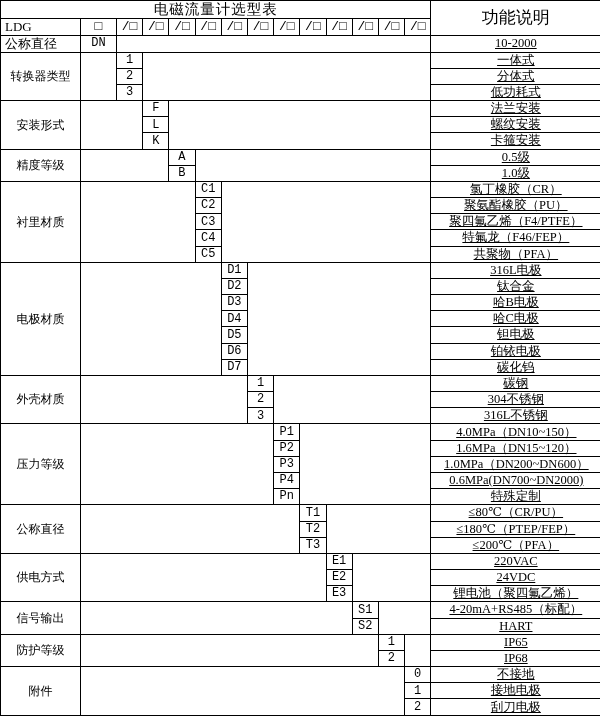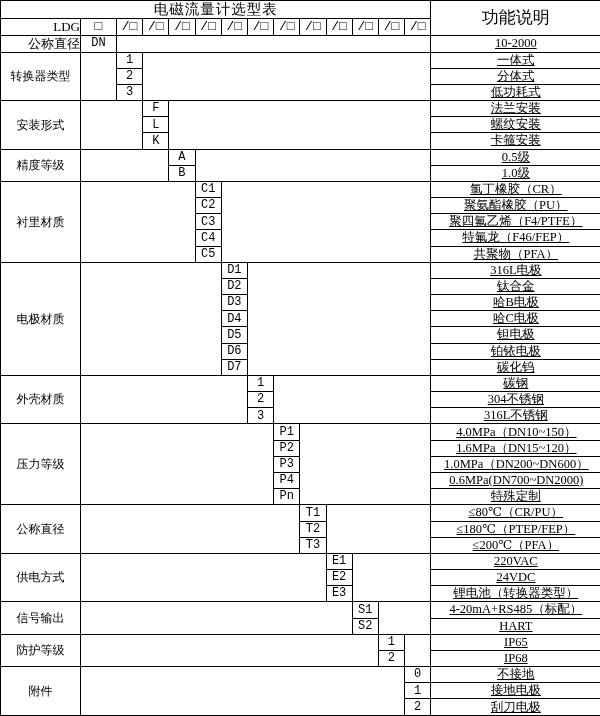--- a/index.html
+++ b/index.html
@@ -5,21 +5,21 @@
   html,body{margin:0;padding:0;background:#fff;}
   body{width:600px;height:716px;overflow:hidden;}
   table{width:600px;height:716px;table-layout:fixed;border-collapse:collapse;
         font-family:"Liberation Serif","DejaVu Serif",serif;color:#000;}
   td{border:1px solid #000;padding:0;margin:0;text-align:center;vertical-align:middle;
      font-size:12.5px;line-height:1.05;white-space:nowrap;overflow:hidden;}
   col.bc{width:26.2px;}
   td.ttl{font-size:14.5px;letter-spacing:1px;}
   td.fn{font-size:17px;}
   td.lbl{font-size:12px;}
-  td.lbl-left{font-size:13px;text-align:right;padding-left:4px;}
+  td.lbl-left{font-size:13px;text-align:left;padding-left:4px;}
   td.code{font-size:12px;font-family:"Liberation Mono","DejaVu Sans Mono",monospace;}
   td.box{font-size:13px;font-family:"Liberation Mono","DejaVu Sans Mono",monospace;}
   td.desc{font-size:12.5px;text-decoration:underline;}
   td.desc-l{text-align:center;padding-left:1px;}
   tr.title-row{height:18px;}
 </style>
 </head>
 <body>
 
 <table>
@@ -233,21 +233,21 @@
     <td class="code">E1</td>
     <td colspan="3" rowspan="3"></td>
     <td class="desc">220VAC</td>
   </tr>
   <tr>
     <td class="code">E2</td>
     <td class="desc">24VDC</td>
   </tr>
   <tr>
     <td class="code">E3</td>
-    <td class="desc">锂电池（转换器类型）</td>
+    <td class="desc">锂电池（聚四氟乙烯）</td>
   </tr>
 
   <tr>
     <td class="lbl" rowspan="2">信号输出</td>
     <td colspan="10" rowspan="2"></td>
     <td class="code">S1</td>
     <td colspan="2" rowspan="2"></td>
     <td class="desc">4-20mA+RS485（标配）</td>
   </tr>
   <tr>

